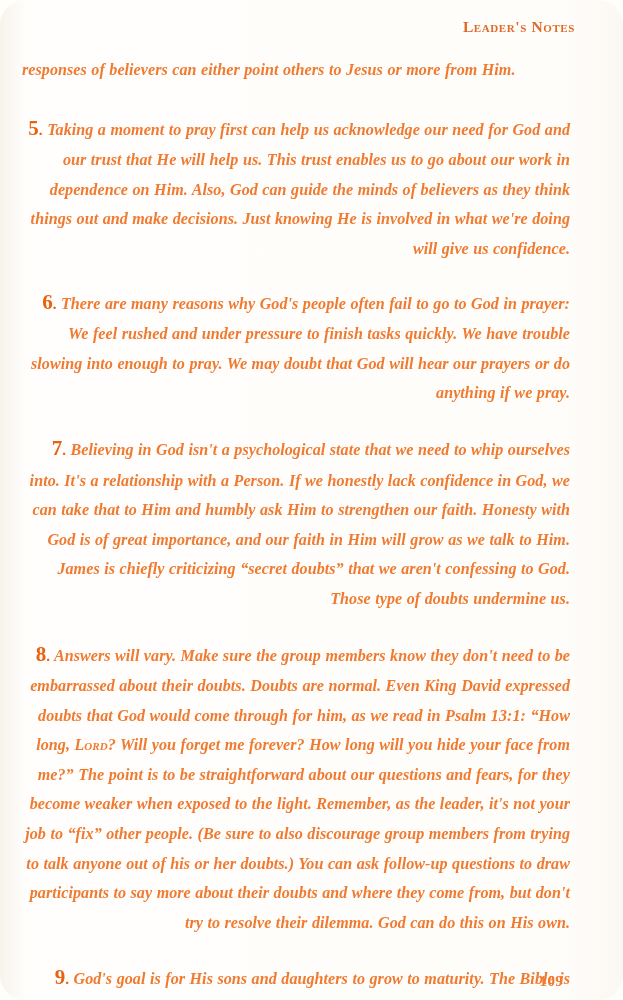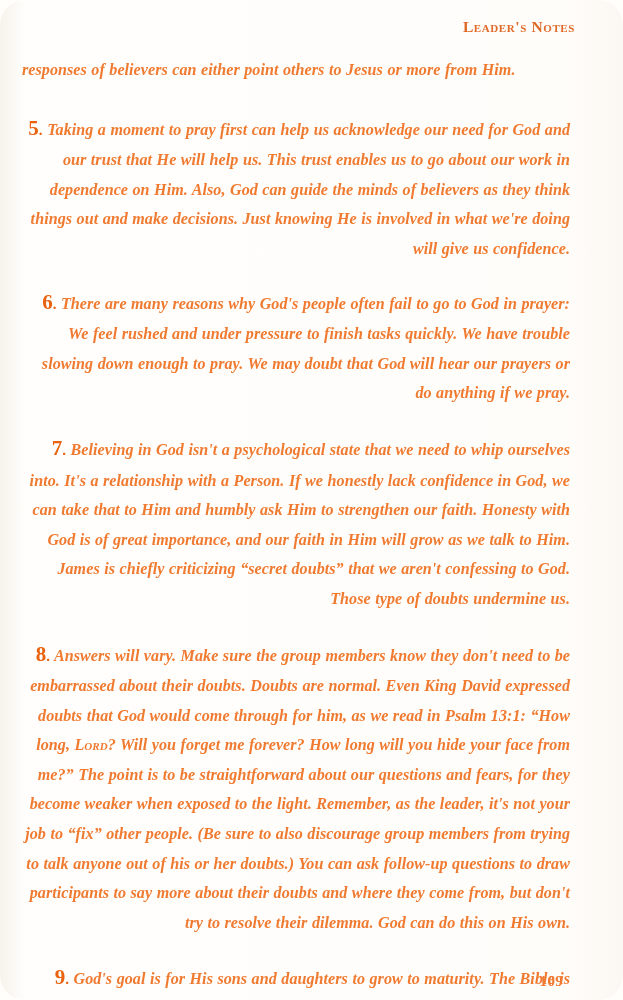--- a/index.html
+++ b/index.html
@@ -103,21 +103,21 @@
 
     <p class="para numbered">
       <span class="num">5</span><span class="num-dot">.</span>
       <span>Taking a moment to pray first can help us acknowledge our need for God and our trust that He will help us. This trust enables us to go about our work in dependence on Him. Also, God can guide the minds of believers as they think things out and make decisions. Just knowing He is involved in what we're doing will give us confidence.</span>
     </p>
 
     <div class="gap-2"></div>
 
     <p class="para numbered">
       <span class="num">6</span><span class="num-dot">.</span>
-      <span>There are many reasons why God's people often fail to go to God in prayer: We feel rushed and under pressure to finish tasks quickly. We have trouble slowing down enough to pray. We may doubt that God will hear our prayers or do anything if we pray.</span>
+      <span>There are many reasons why God's people often fail to go to God in prayer: We feel rushed and under pressure to finish tasks quickly. We have trouble slowing into enough to pray. We may doubt that God will hear our prayers or do anything if we pray.</span>
     </p>
 
     <div class="gap-3"></div>
 
     <p class="para numbered">
       <span class="num">7</span><span class="num-dot">.</span>
       <span>Believing in God isn't a psychological state that we need to whip ourselves into. It's a relationship with a Person. If we honestly lack confidence in God, we can take that to Him and humbly ask Him to strengthen our faith. Honesty with God is of great importance, and our faith in Him will grow as we talk to Him. James is chiefly criticizing “secret doubts” that we aren't confessing to God. Those type of doubts undermine us.</span>
     </p>
 
     <div class="gap-4"></div>

